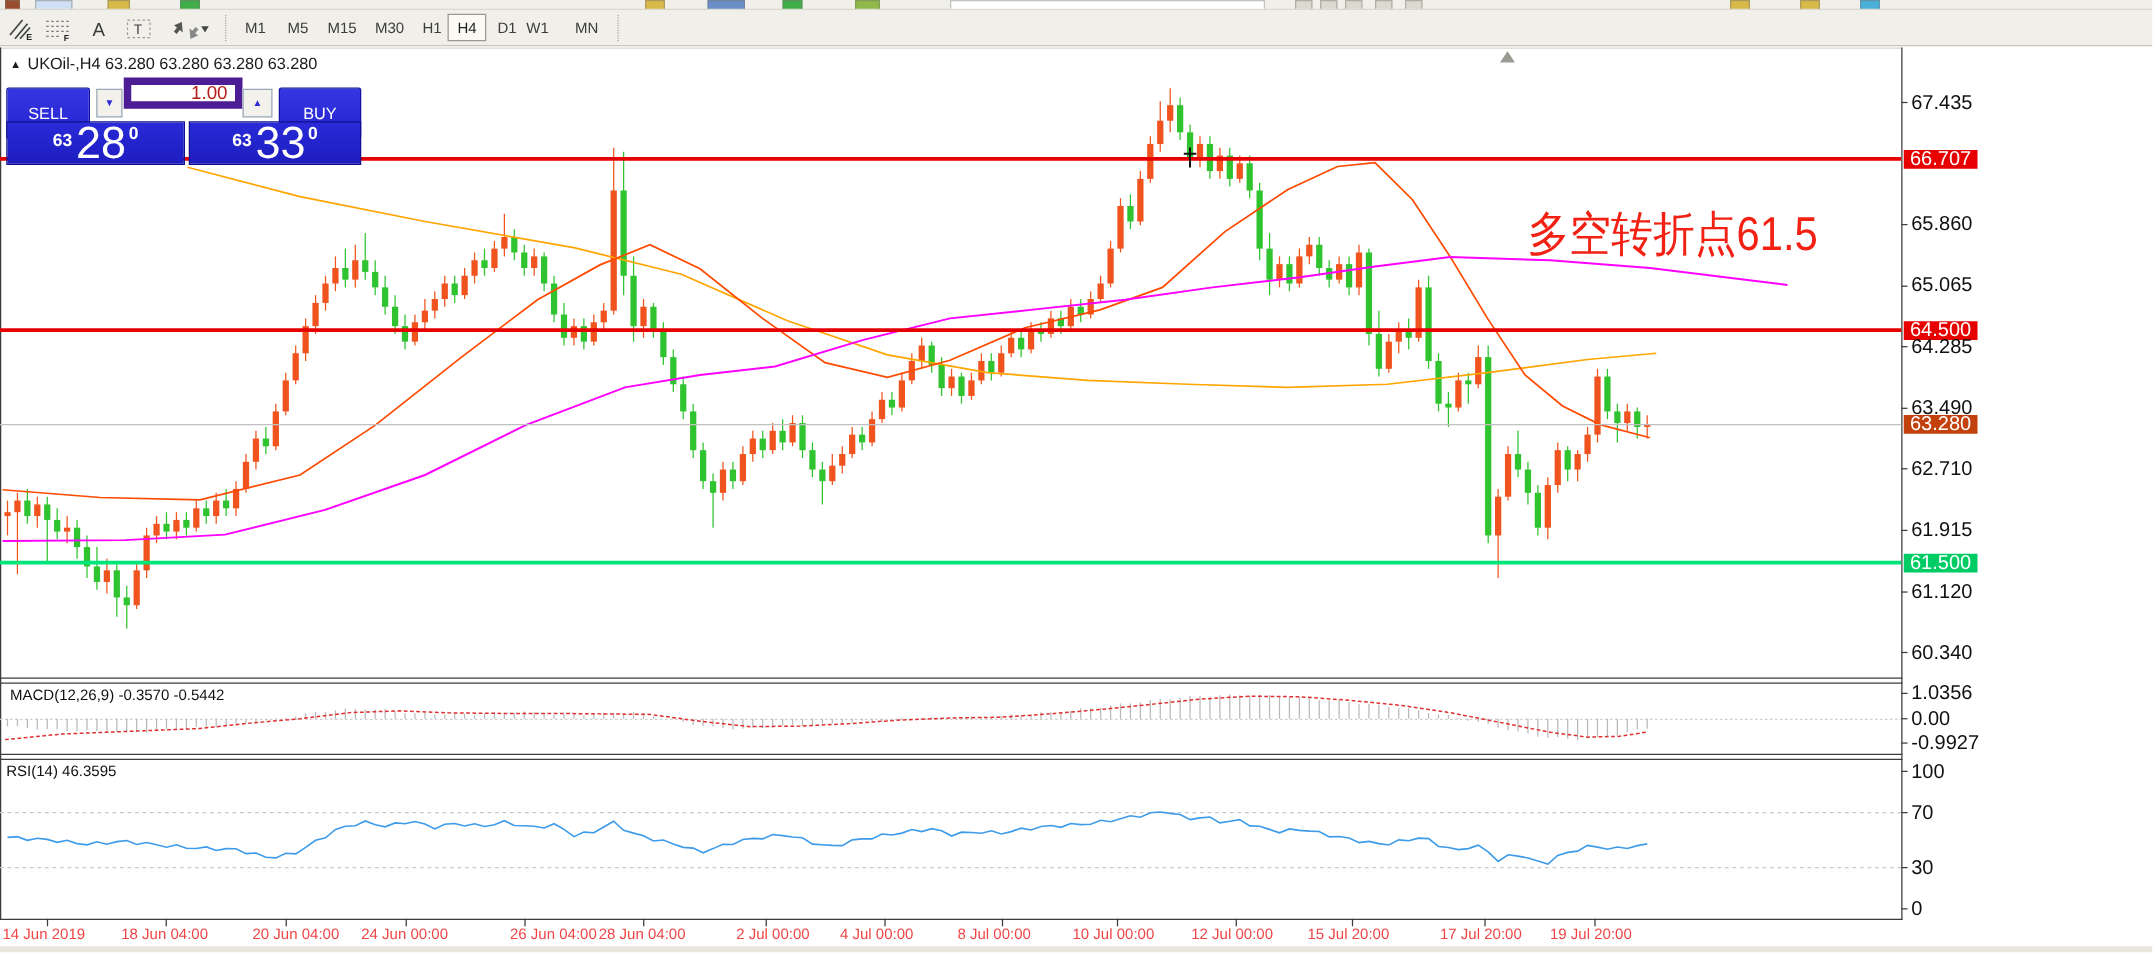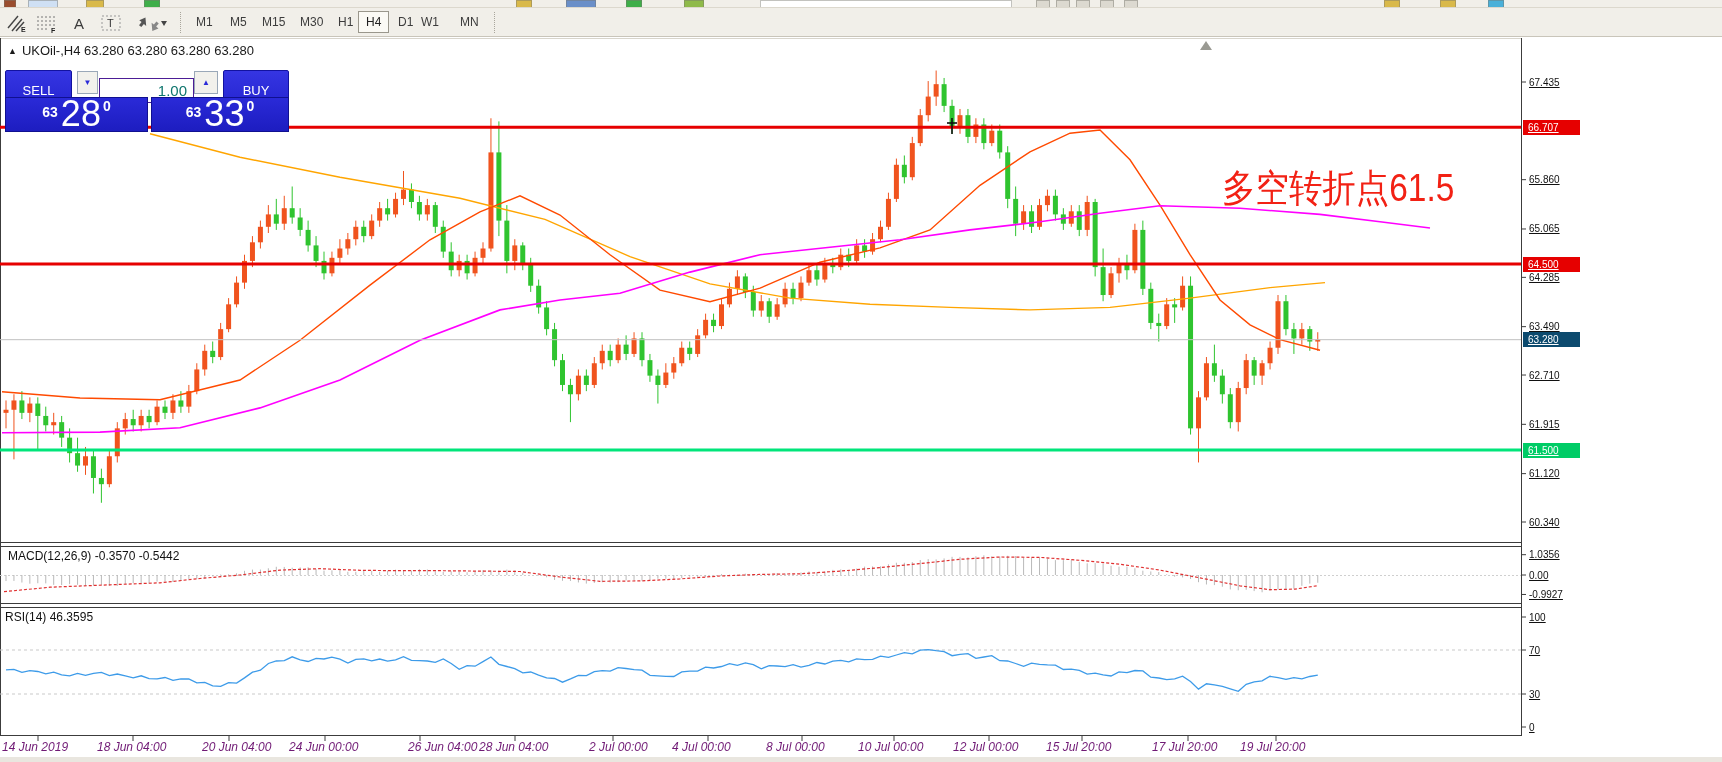--- a/index.html
+++ b/index.html
@@ -18,36 +18,36 @@
   .tf-btn.active { background:#fbfaf5; border:1px solid #9a978c; color:#222; }
 
   
   .sym-header { position:absolute; left:8px; top:43px; font-size:13px; color:#1a1a1a; white-space:nowrap; }
   .sym-header .tri { font-size:9px; margin-right:5px; position:relative; top:-1px; }
   .ind-label { position:absolute; font-size:12px; color:#111; white-space:nowrap; }
   .annotation { position:absolute; font-size:38px; line-height:1.1; color:#f22114; white-space:nowrap;
                 transform:scaleX(.88); transform-origin:left top; font-weight:500; }
 
   
-  .ax-label { position:absolute; left:7px; font-size:10px; color:#111; white-space:nowrap; height:15px; line-height:15px;text-decoration:underline; }
+  .ax-label { position:absolute; left:7px; font-size:16px; color:#111; white-space:nowrap; height:15px; line-height:15px; }
   .ax-label.boxed { left:1px; padding:0 5px; color:#fff; min-width:57px; }
   .ax-red   { background:#e60000; }
-  .ax-black { background:#0c4a6e; }
+  .ax-black { background:#c2410c; }
   .ax-green { background:#00cc66; }
-  .date-label { position:absolute; top:3px; font-size:12px; color:#701a75; white-space:nowrap;font-style:italic; }
+  .date-label { position:absolute; top:3px; font-size:12px; color:#ef4444; white-space:nowrap; }
 
   
   #trade-widget { position:absolute; left:4px; top:62px; width:285px; height:70px; }
   .tw-btn { position:absolute; top:8px; height:41px; background:linear-gradient(#3535e2,#2424cf); color:#fff;
             font-size:13px; display:flex; align-items:center; justify-content:center; border:1px solid #1212a0;
             border-radius:2px; cursor:pointer; }
   .tw-spin { position:absolute; top:9px; width:21px; height:23px; background:#f2f1ec; border:1px solid #9aa8b8;
              display:flex; align-items:center; justify-content:center; font-size:8px; color:#2b2bd8; cursor:pointer; }
-  .tw-field { position:absolute; top:16px; height:25px; background:#fff; border:1px solid #4c1d95; font-size:15px;
-              color:#0f766e; text-align:right; padding:0 6px; font-family:"Liberation Sans",sans-serif; }
+  .tw-field { position:absolute; top:0; height:25px; background:#fff; border:6px solid #4c1d95; font-size:15px;
+              color:#b91c1c; text-align:right; padding:0 6px; font-family:"Liberation Sans",sans-serif; }
   .tw-panel { position:absolute; top:35px; height:35px; background:linear-gradient(#2a2ad8,#1d1dc0);
               border:1px solid #101090; color:#fff; display:flex; align-items:center; justify-content:center; }
   .tw-panel .p-small { font-size:14px; font-weight:bold; margin:0 3px 5px 0; }
   .tw-panel .p-big { font-size:36px; line-height:0.86; }
   .tw-panel .p-sup { font-size:14px; font-weight:bold; margin:0 0 18px 2px; }
 
   .bottom-strip { position:absolute; left:0; top:757px; width:1722px; height:5px; background:#e9e6df; }
   svg text { font-family:"Liberation Sans","DejaVu Sans",sans-serif; }
 </style>
 </head>

